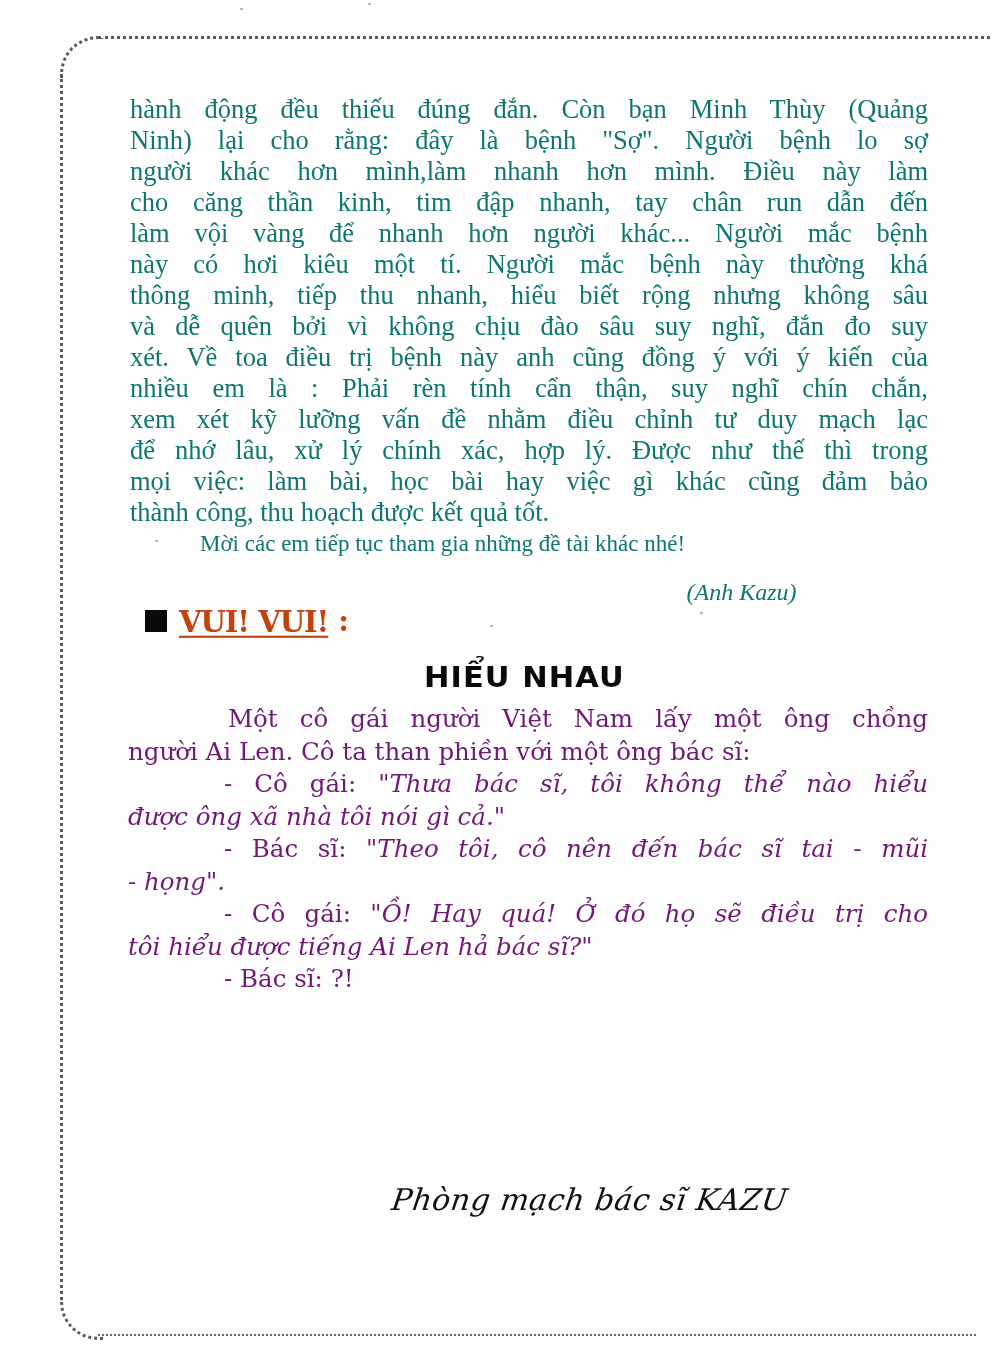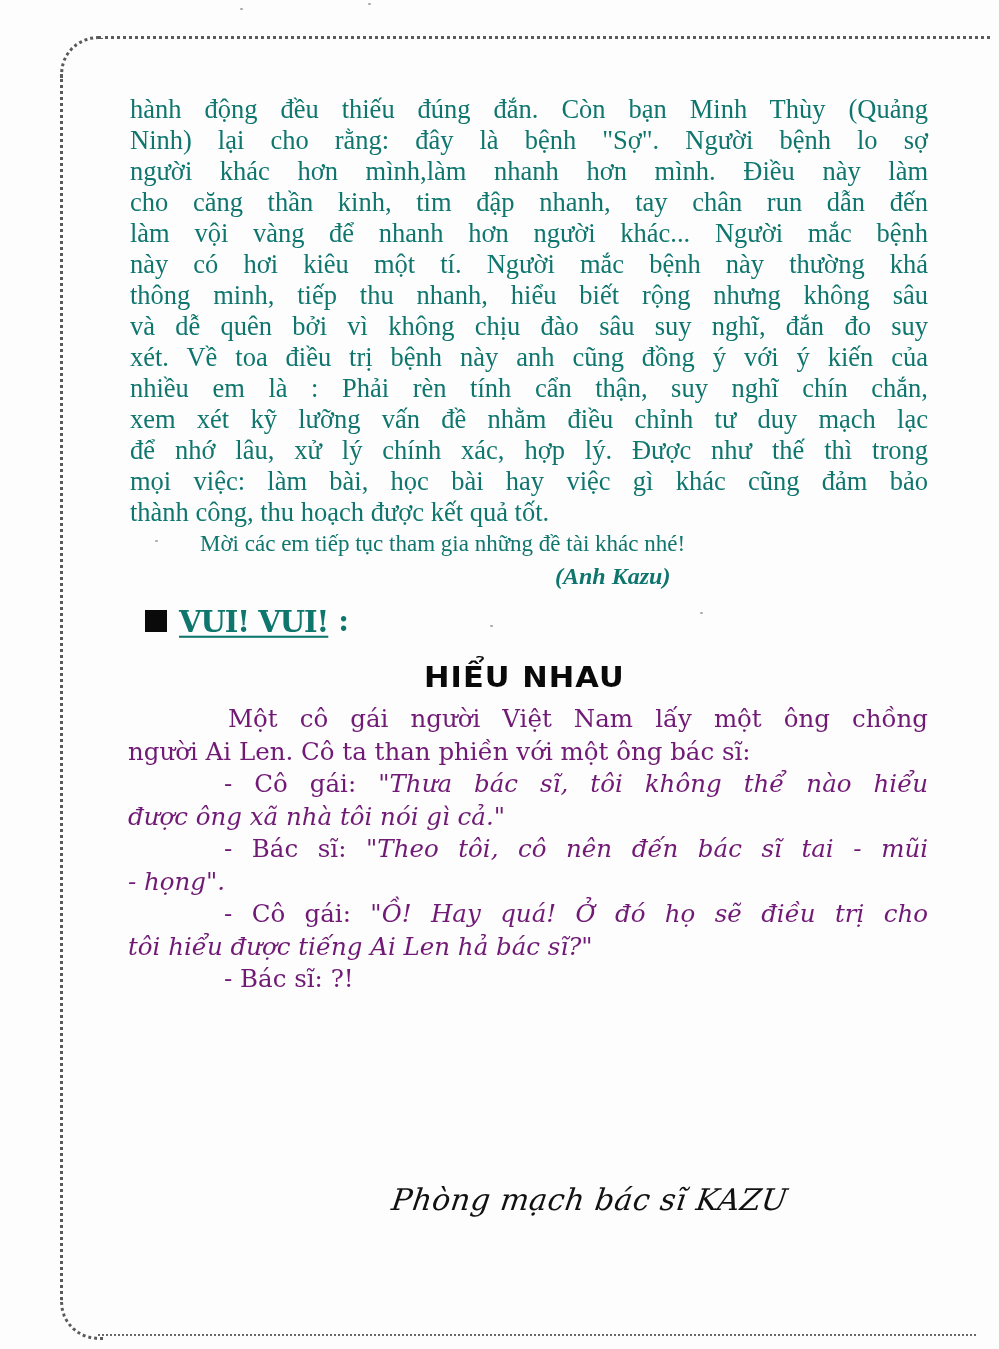--- a/index.html
+++ b/index.html
@@ -83,36 +83,37 @@
     .invite {
       font-family: "Liberation Serif", "DejaVu Serif", serif;
       font-size: 23px;
       line-height: 31px;
       margin: 0;
       padding-left: 70px;
     }
     .signature {
       font-family: "Liberation Serif", "DejaVu Serif", serif;
       font-size: 24px;
-      font-weight: bold;
+      font-weight: normal;
       font-style: italic;
       line-height: 34px;
-      margin: 0;
+      margin: 16px;
       padding-left: 425px;
+      text-align: center;
     }
     .section-heading {
       position: absolute;
       left: 145px;
       top: 604px;
       display: flex;
       align-items: center;
       font-family: "DejaVu Serif", "Liberation Serif", serif;
       font-weight: bold;
       font-size: 29px;
-      color: #0f766e;
+      color: #c2410c;
     }
     .section-heading .bullet {
       display: inline-block;
       width: 22px;
       height: 22px;
       background: #0a0a0a;
       margin-right: 12px;
     }
     .section-heading .title {
       text-decoration: underline;

